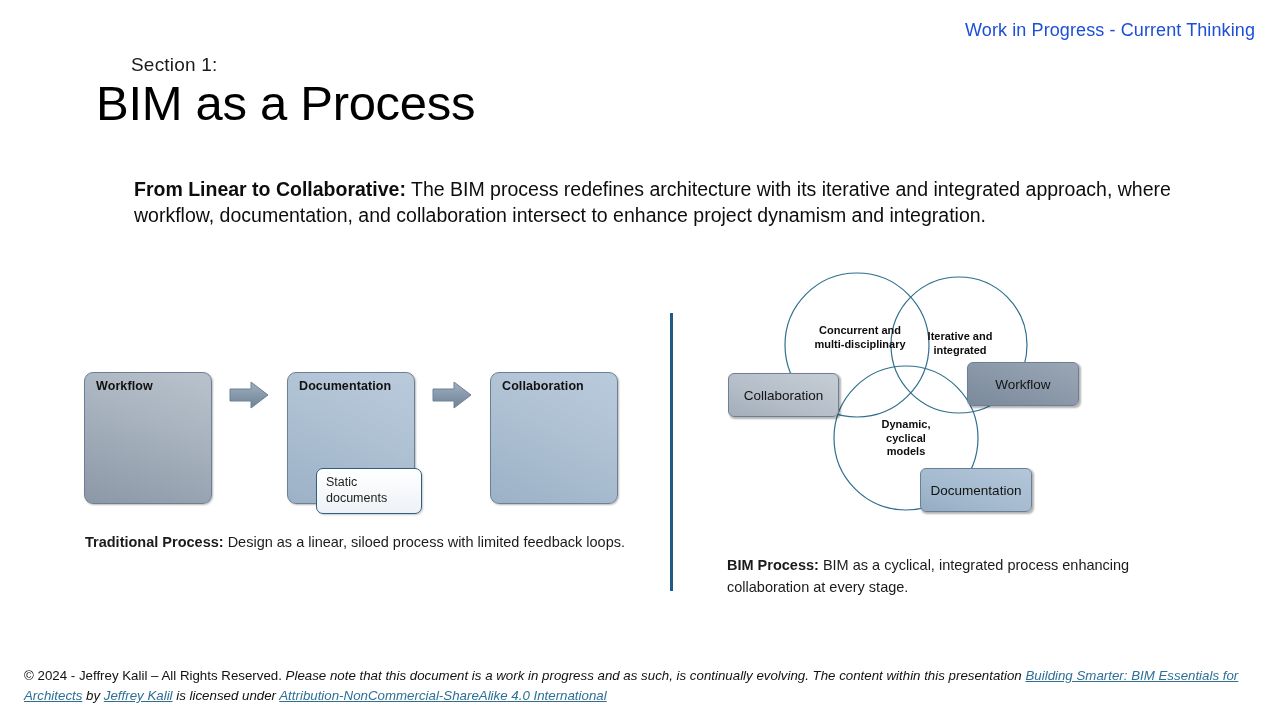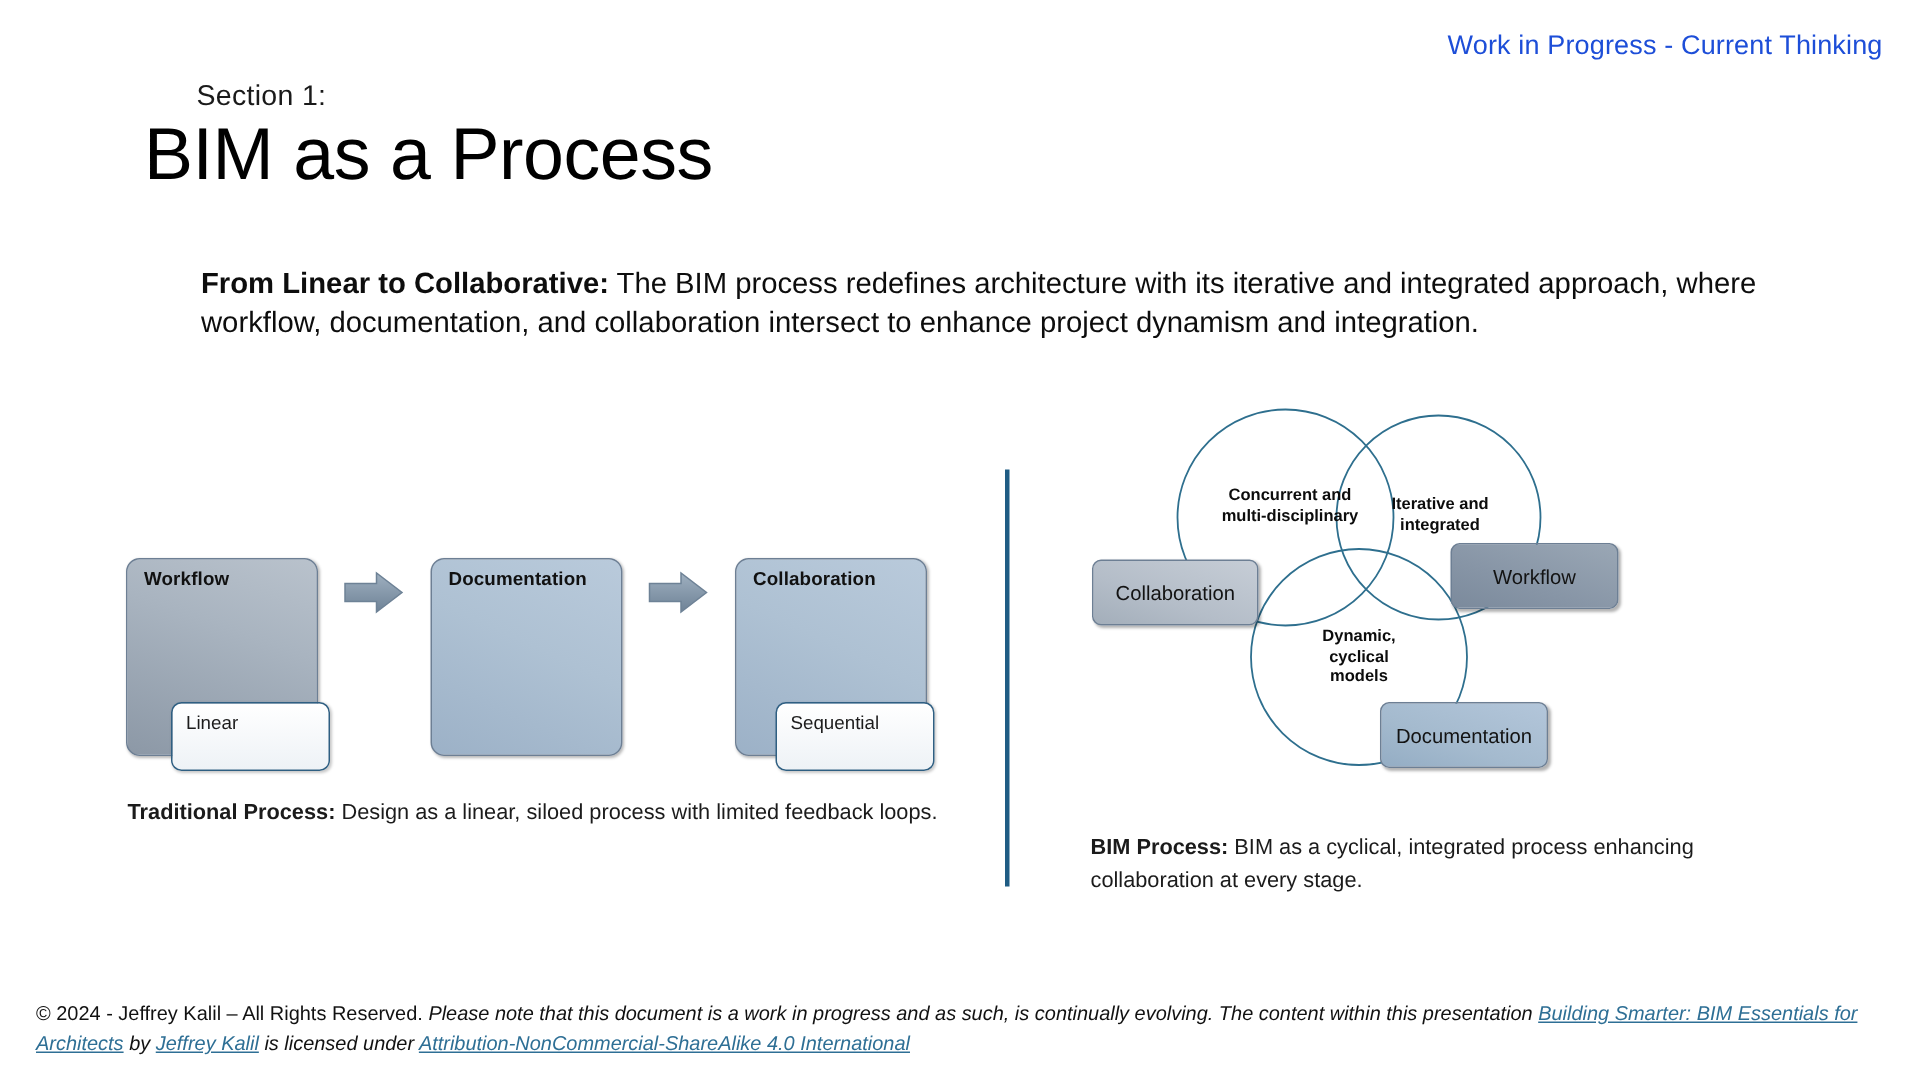--- a/index.html
+++ b/index.html
@@ -197,55 +197,52 @@
 <div class="slide-title">BIM as a Process</div>
 
 <div class="lead"><b>From Linear to Collaborative:</b><span> The BIM process redefines architecture with its iterative and integrated approach, where workflow, documentation, and collaboration intersect to enhance project dynamism and integration.</span></div>
 
 <div class="divider"></div>
 
 <div class="linear-diagram">
 
   <div class="stage gray" style="left:0px; top:0px;">
     <span class="stage-title">Workflow</span>
-  </div>
-  <div class="callout" style="left:30px; top:96px;">
-    <span>Linear</span>
   </div>
 
   <svg class="arrow" style="left:145px; top:8px;" viewBox="0 0 40 30">
     <defs>
       <linearGradient id="agrad1" x1="0" y1="0" x2="0" y2="1">
         <stop offset="0%" stop-color="#9fb0c0"></stop>
         <stop offset="100%" stop-color="#6e8296"></stop>
       </linearGradient>
     </defs>
     <path d="M1,9 L22,9 L22,2 L39,15 L22,28 L22,21 L1,21 Z" fill="url(#agrad1)" stroke="#6e8296" stroke-width="1"></path>
   </svg>
 
   <div class="stage blue" style="left:203px; top:0px;">
     <span class="stage-title">Documentation</span>
   </div>
+  <div class="callout" style="left:232px; top:96px;">
+    <span style="width:80px;">Static documents</span>
+  </div>
 
   <svg class="arrow" style="left:348px; top:8px;" viewBox="0 0 40 30">
     <defs>
       <linearGradient id="agrad2" x1="0" y1="0" x2="0" y2="1">
         <stop offset="0%" stop-color="#9fb0c0"></stop>
         <stop offset="100%" stop-color="#6e8296"></stop>
       </linearGradient>
     </defs>
     <path d="M1,9 L22,9 L22,2 L39,15 L22,28 L22,21 L1,21 Z" fill="url(#agrad2)" stroke="#6e8296" stroke-width="1"></path>
   </svg>
 
   <div class="stage blue" style="left:406px; top:0px;">
     <span class="stage-title">Collaboration</span>
   </div>
-  <div class="callout" style="left:433px; top:96px;">
-    <span>Sequential</span>
-  </div>
 </div>
 
 <div class="venn-diagram">
 
   <svg width="380" height="250" viewBox="0 0 380 250" style="position:absolute; left:0; top:0;">
     <circle cx="137" cy="73" r="72" fill="none" stroke="#2e6f8e" stroke-width="1.2"></circle>
     <circle cx="239" cy="73" r="68" fill="none" stroke="#2e6f8e" stroke-width="1.2"></circle>
     <circle cx="186" cy="166" r="72" fill="none" stroke="#2e6f8e" stroke-width="1.2"></circle>
   </svg>
 

